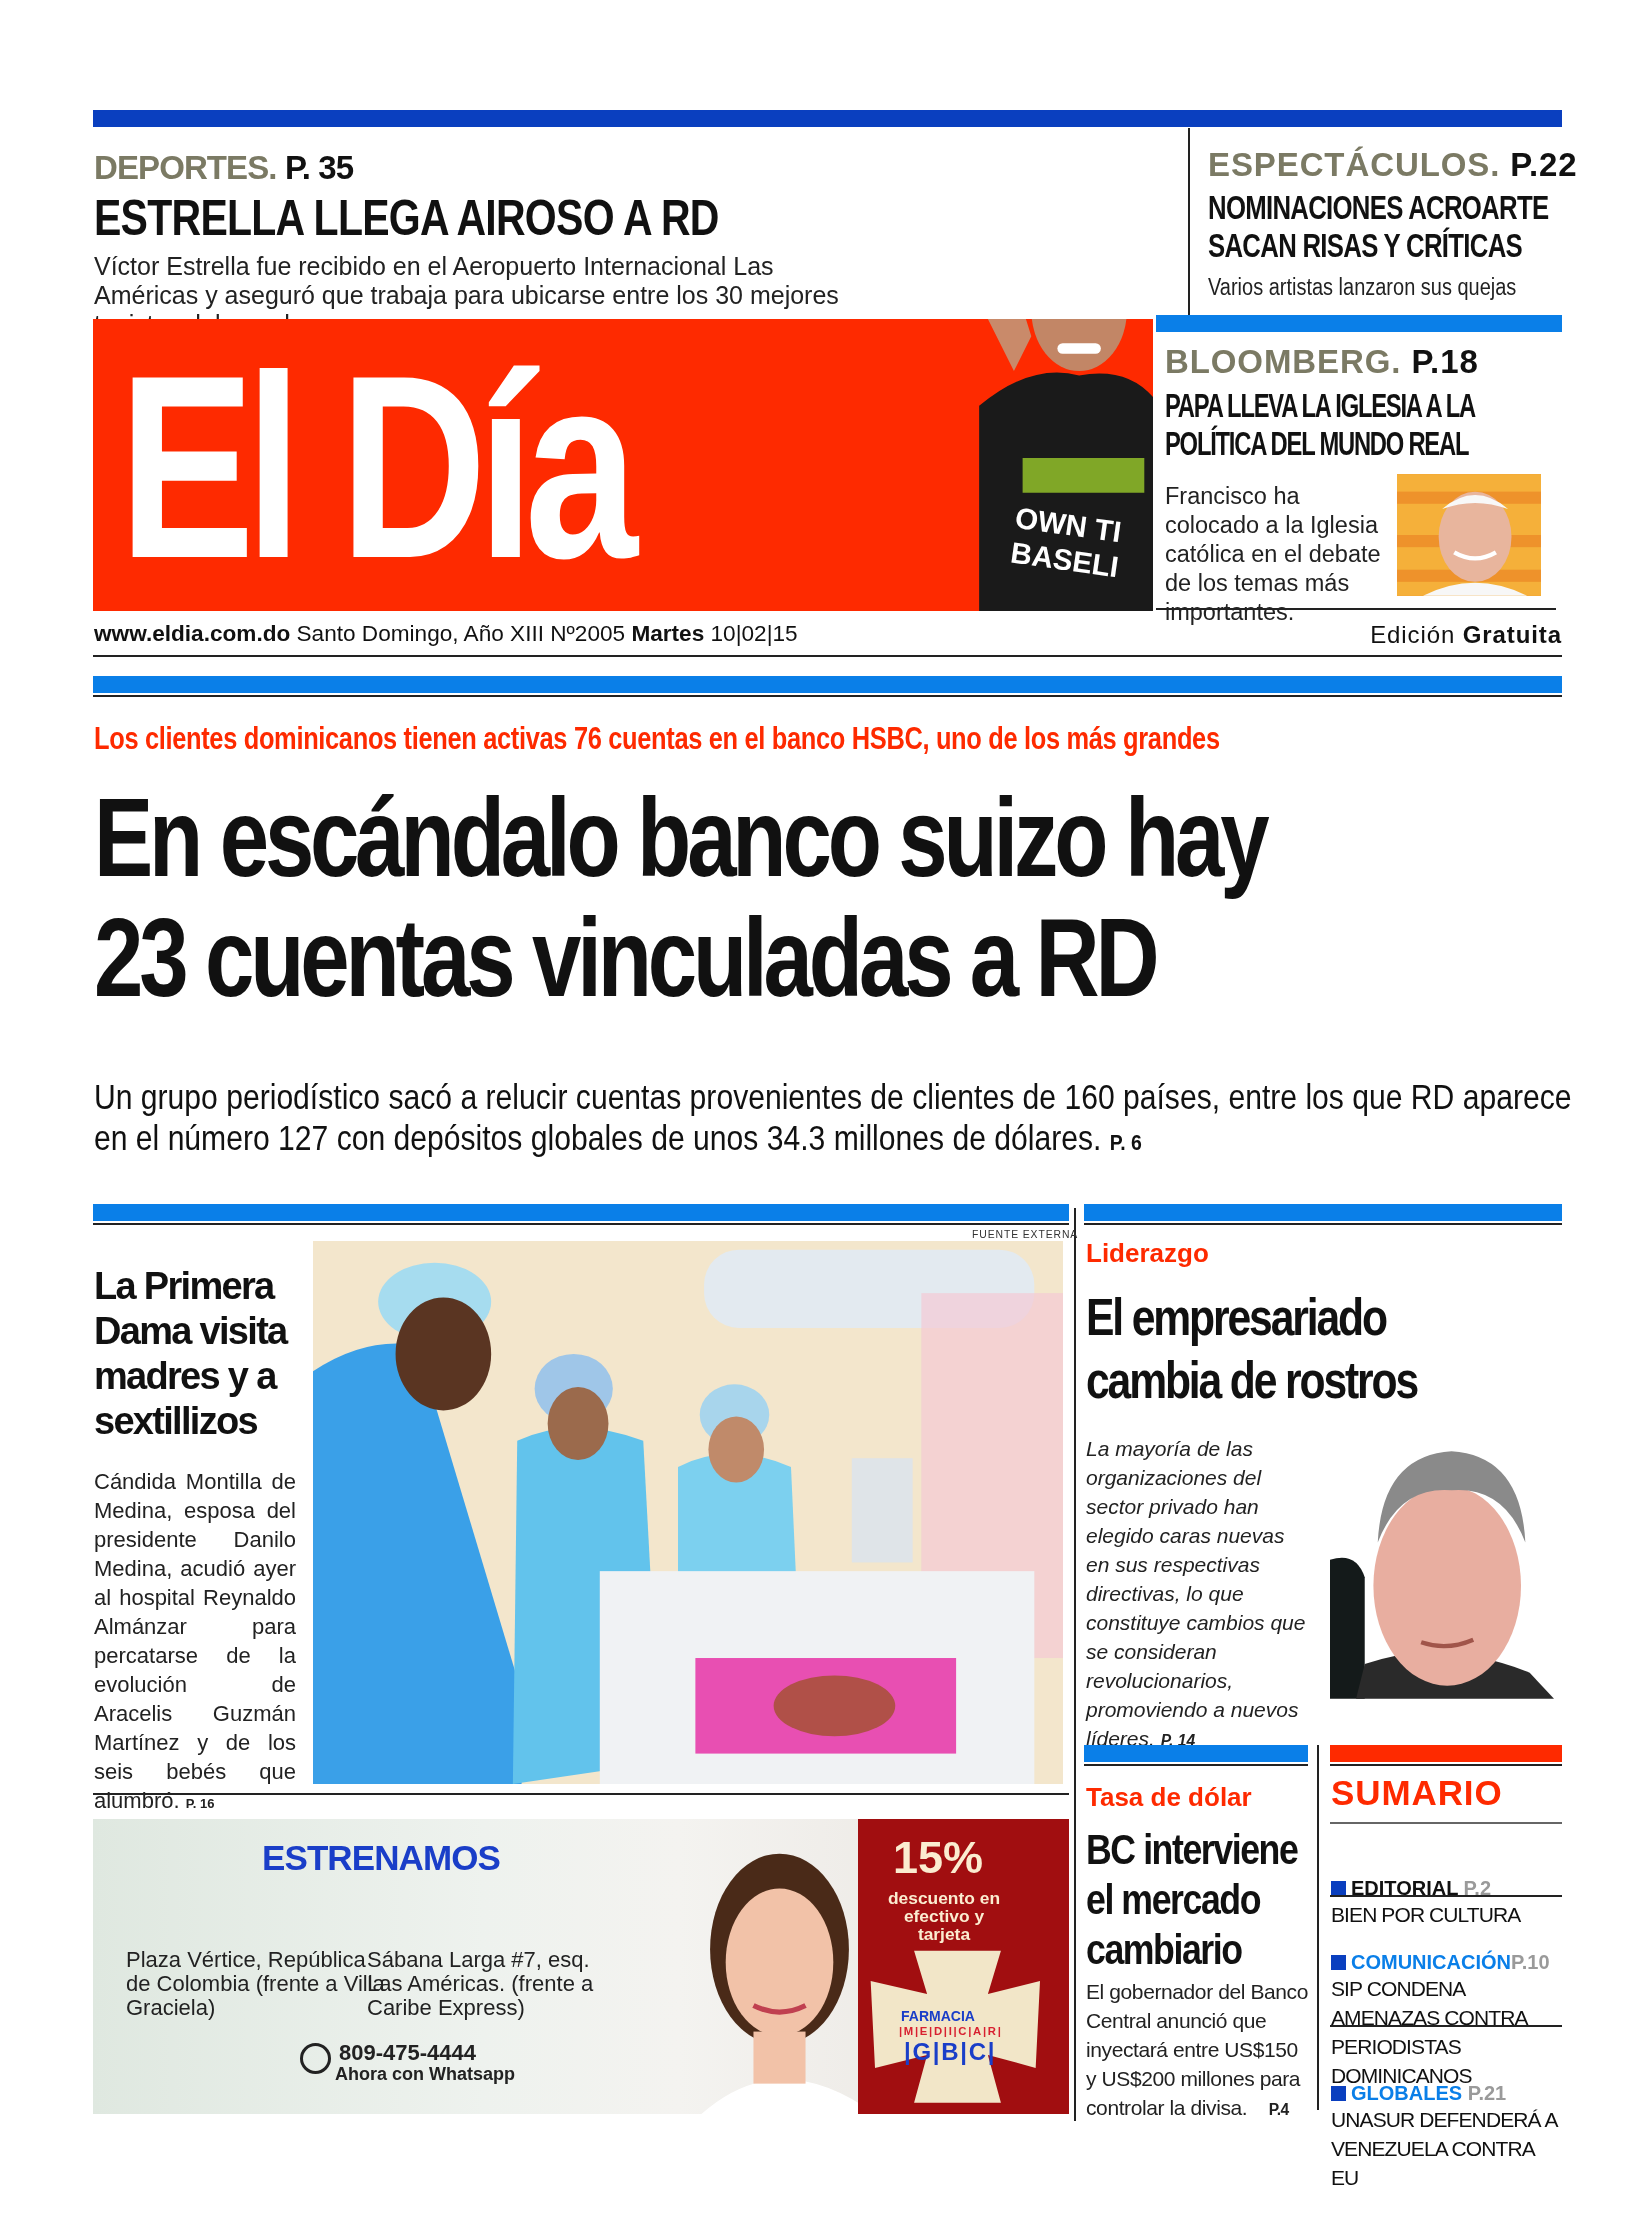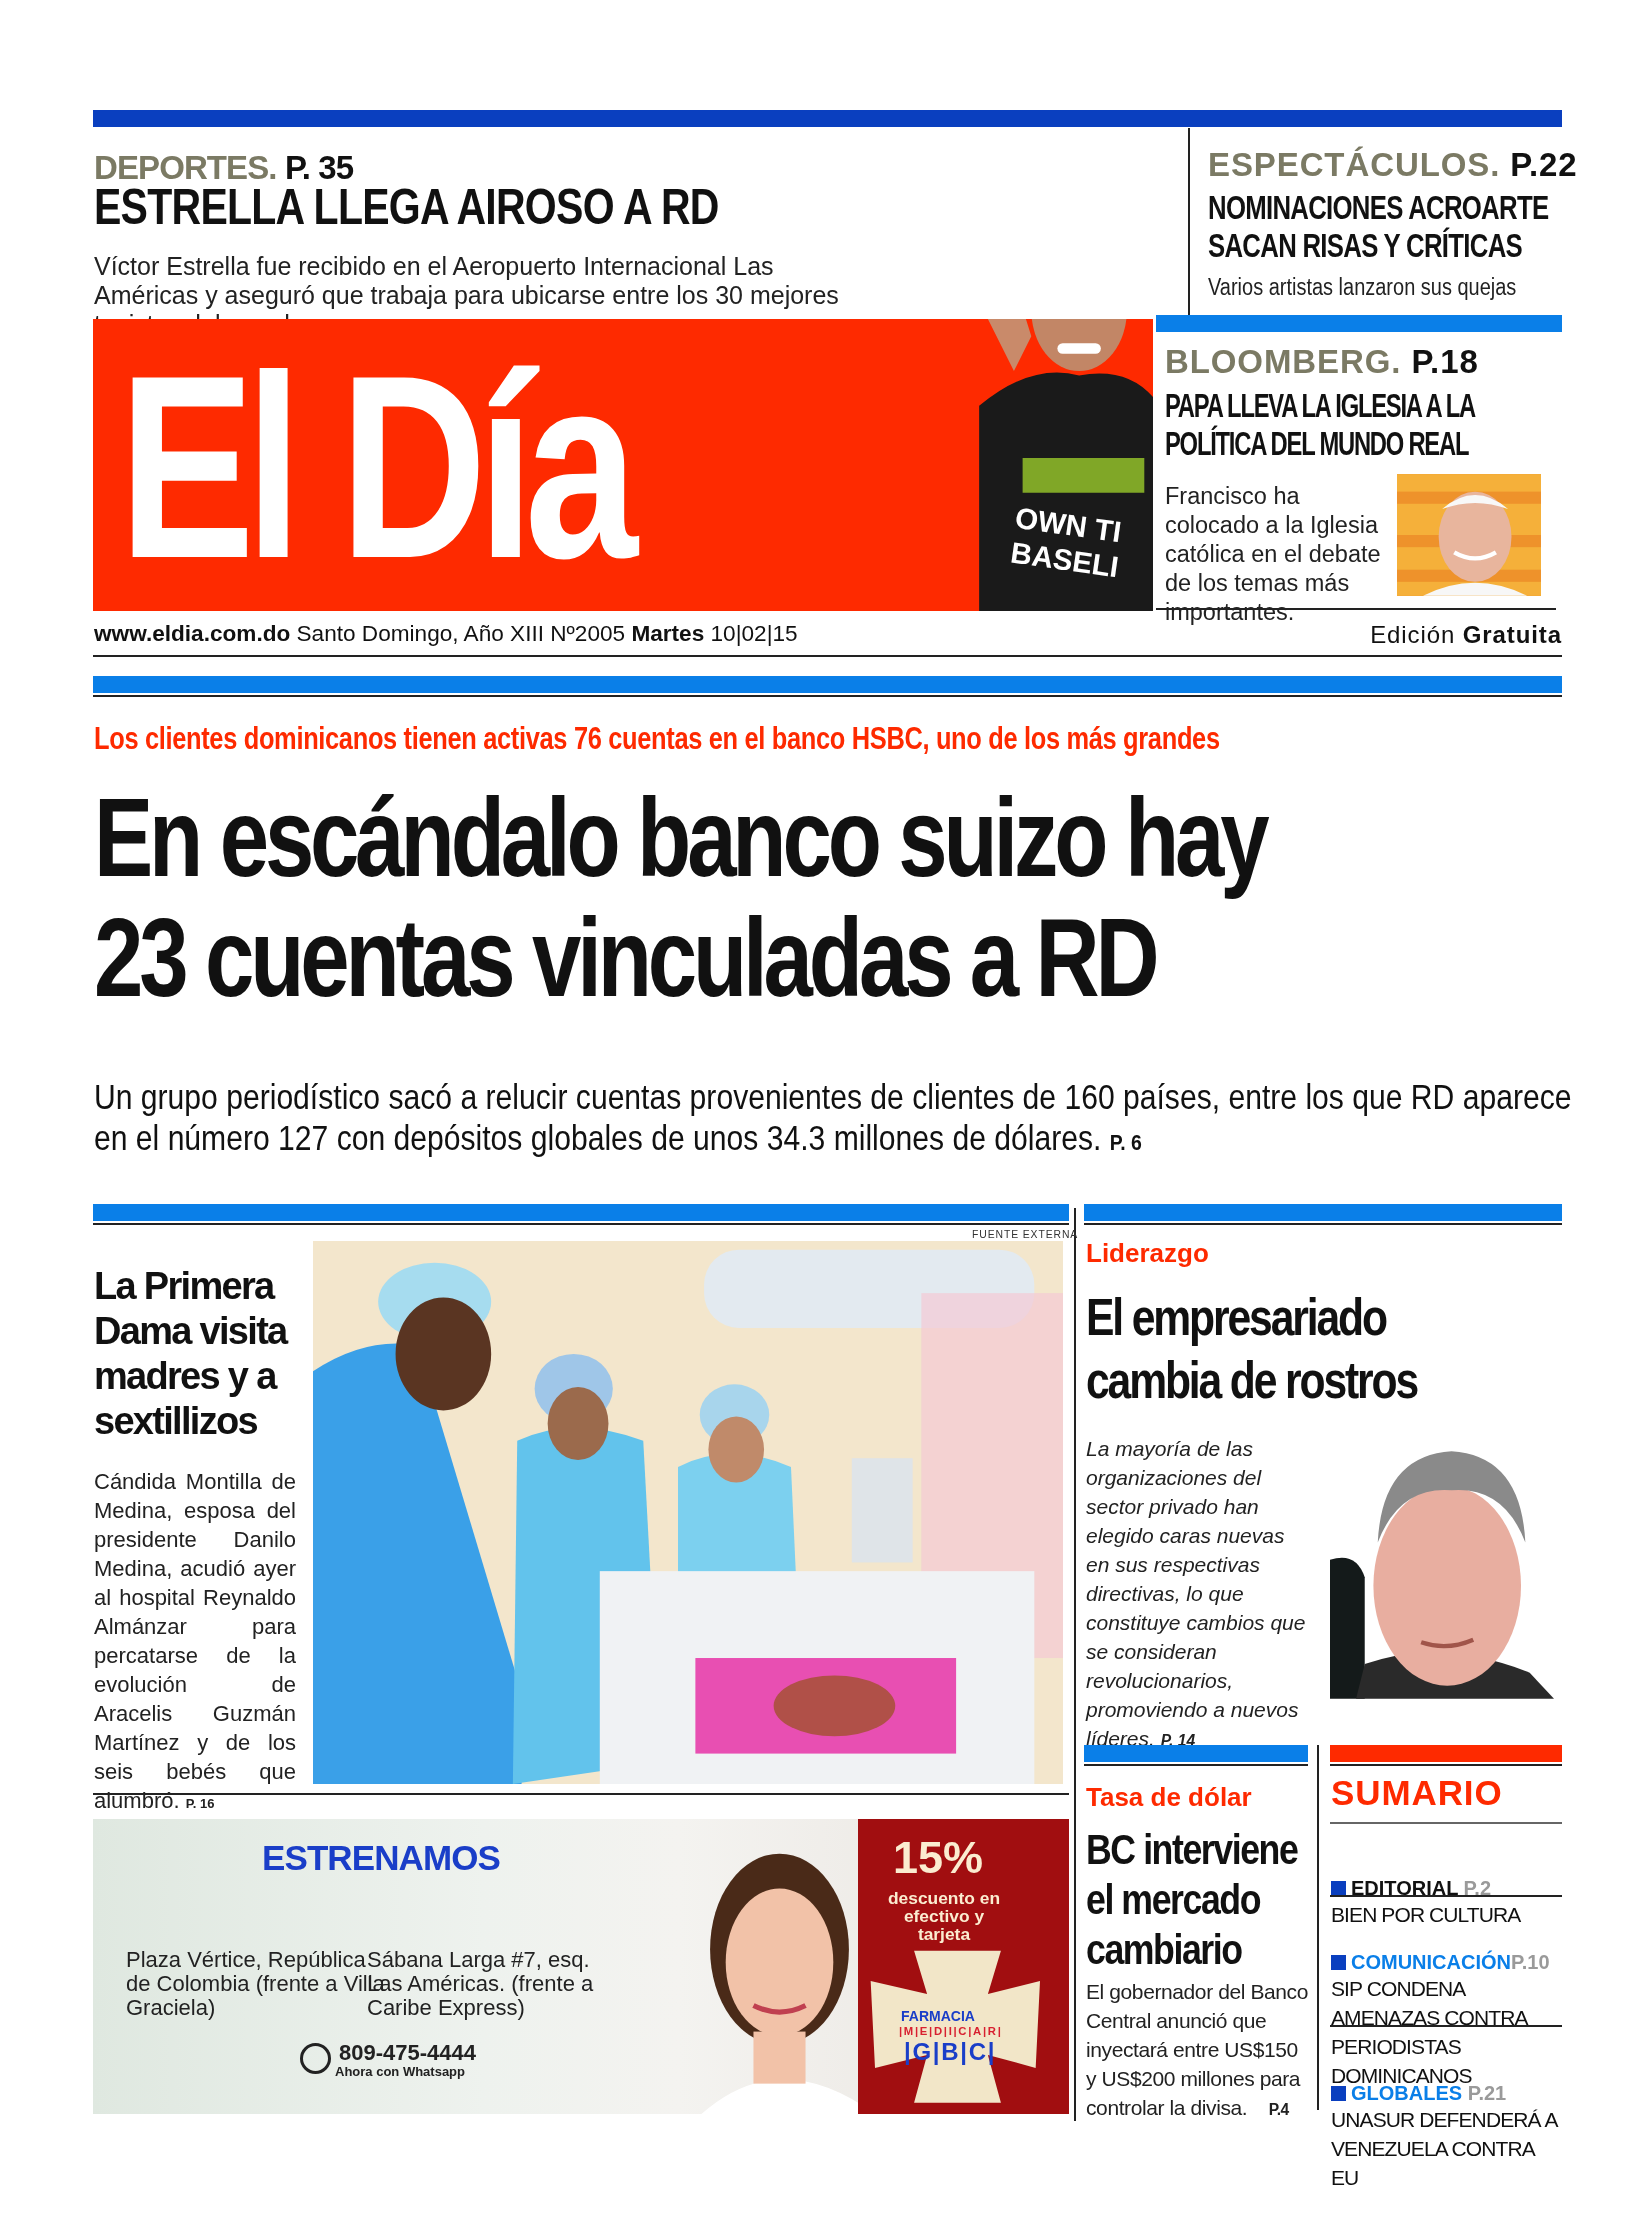--- a/index.html
+++ b/index.html
@@ -12,21 +12,21 @@
   .rule { background: #222; }
   .kicker-grey { color: #7b7a64; font-weight: 700; }
   .pg { color: #111; font-weight: 700; }
   .squash { display: inline-block; transform-origin: left top; white-space: nowrap; }
 
   
   #topbar { left: 93px; top: 110px; width: 1469px; height: 17.4px; }
 
   
   #dep-kicker { left: 94px; top: 149px; font-size: 33px; letter-spacing: -0.9px; }
-  #dep-title { left: 94px; top: 178px; font-size: 50px; font-weight: 700; letter-spacing: -0.9px; }
+  #dep-title { left: 94px; top: 189px; font-size: 50px; font-weight: 700; letter-spacing: -0.9px; }
   #dep-body { left: 94px; top: 252px; font-size: 25px; line-height: 29px; color: #222; width: 747px; }
 
   
   #masthead { left: 93px; top: 319px; width: 1060px; height: 292px; background: #fe2a00; overflow: hidden; }
   #logo { left: 26px; top: 17.4px; font-size: 261px; line-height: 261px; font-weight: 900; color: #fff; letter-spacing: -12px; transform: scaleX(0.78); transform-origin: left top; font-family: "Liberation Sans", sans-serif; }
   #athlete { right: 0; top: -174px; width: 226px; height: 466px; }
 
   
   #dateline { left: 94px; top: 621px; font-size: 22.6px; }
   #dateline b { font-weight: 700; }
@@ -93,21 +93,21 @@
   .sum-rule { position: absolute; left: 1330px; width: 232px; height: 1.7px; background: #222; }
 
   
   #ad { left: 93px; top: 1819px; width: 976px; height: 295px; overflow: hidden; background: linear-gradient(90deg, #dfe8e0 0%, #eef2ee 40%, #f4f3f0 60%, #e9e5e0 100%); }
   #ad-estrenamos { left: 169px; top: 19px; font-size: 35px; font-weight: 900; color: #1a3ec8; letter-spacing: -0.9px; }
   #ad-nuevas { left: 26px; top: 54px; font-size: 49px; font-weight: 900; color: #c4141c; letter-spacing: -0.9px; -webkit-text-stroke: 0.9px #5a0a0a; }
   #ad-addr1 { left: 33px; top: 129px; font-size: 22px; line-height: 24px; color: #222; width: 261px; }
   #ad-addr2 { left: 274px; top: 129px; font-size: 22px; line-height: 24px; color: #222; width: 261px; }
   #ad-phone-icon { left: 207px; top: 224px; width: 31px; height: 31px; border: 3.5px solid #222; border-radius: 50%; }
   #ad-phone { left: 246px; top: 221px; font-size: 22px; font-weight: 900; color: #222; }
-  #ad-whatsapp { left: 242px; top: 245px; font-size: 13px; font-weight: 700; color: #222; }
+  #ad-whatsapp { left: 242px; top: 245px; font-size: 18px; font-weight: 700; color: #222; }
   #ad-model { left: 556px; top: 0; width: 261px; height: 295px; }
   #ad-red { left: 765px; top: 0; width: 211px; height: 295px; background: #a10e10; }
   #ad-pct { left: 800px; top: 13px; font-size: 45px; font-weight: 900; color: #fbecd0; }
   #ad-desc { left: 786px; top: 70px; font-size: 17.4px; line-height: 18px; font-weight: 700; color: #fbecd0; text-align: center; width: 130px; }
   #ad-cross { left: 773px; top: 123px; width: 183px; height: 165px; }
   #ad-farmacia { left: 808px; top: 189px; font-size: 14px; font-weight: 900; color: #1a3ec8; }
   #ad-medicar { left: 806px; top: 206px; font-size: 11.3px; font-weight: 700; color: #d82030; letter-spacing: 1.7px; }
   #ad-gbc { left: 811px; top: 219px; font-size: 24px; font-weight: 900; color: #1a3ec8; letter-spacing: 1.7px; }
 </style>
 </head>

